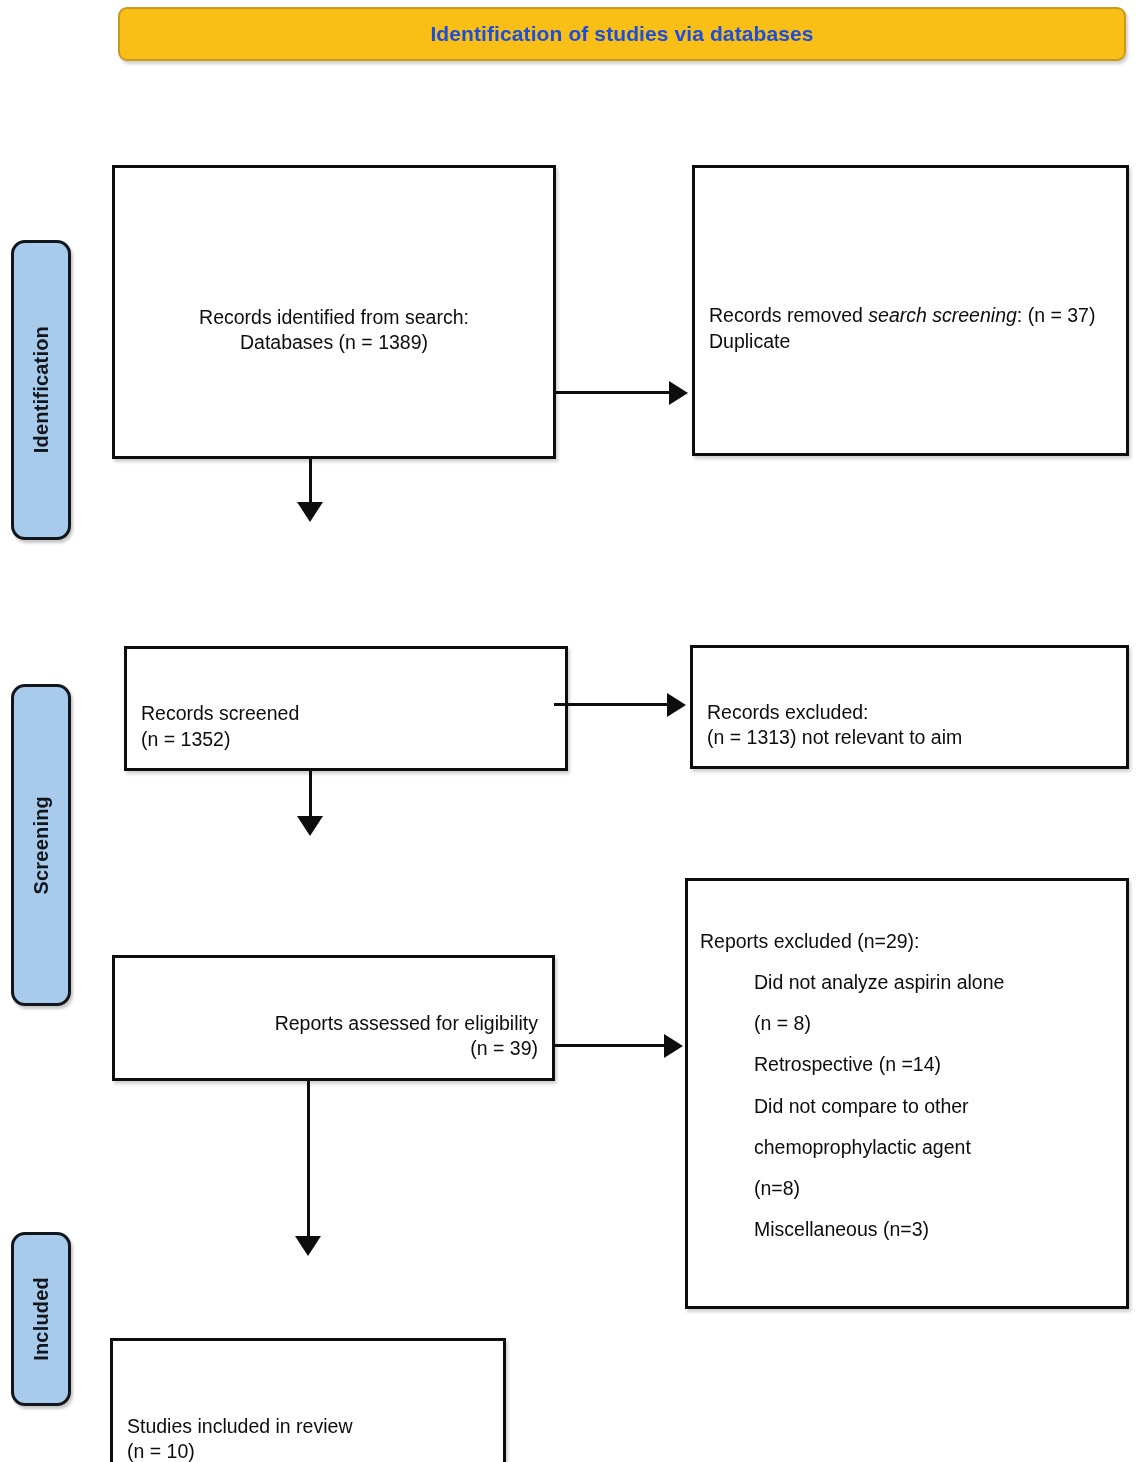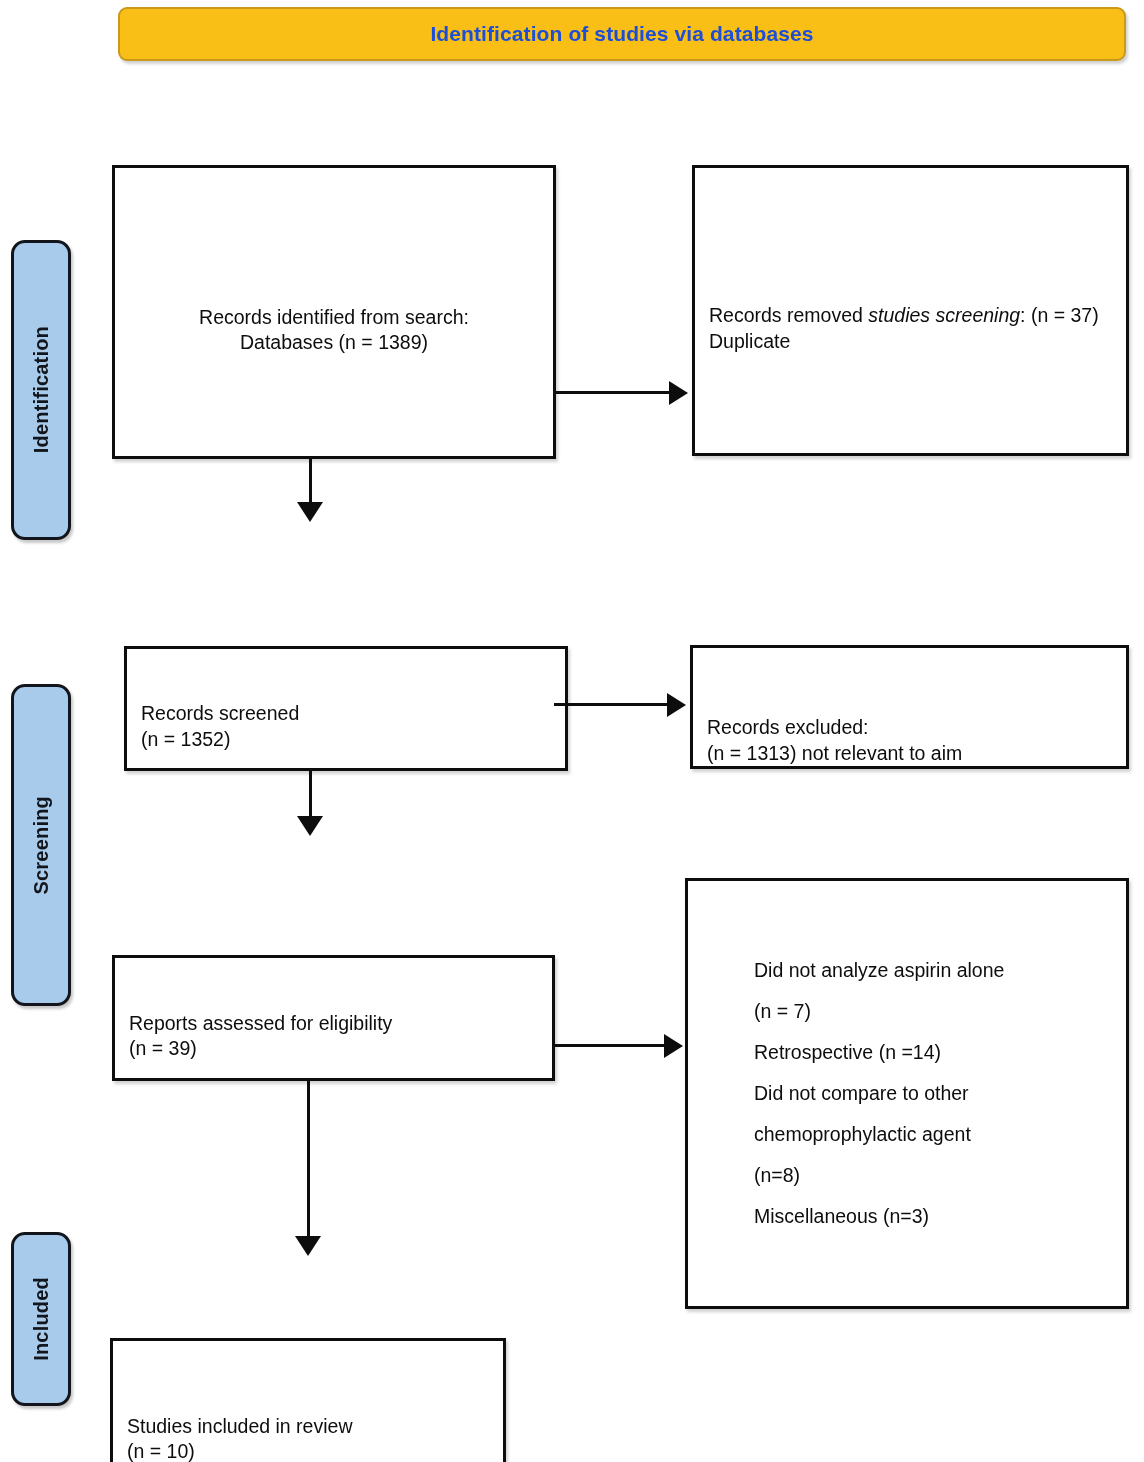--- a/index.html
+++ b/index.html
@@ -88,22 +88,22 @@
     box-sizing: border-box;
     white-space: pre-line;
     margin-top: 36px;
   }
   .box-text.centered { text-align: center; }
   .box-text em { font-style: italic; }
 
   #box-identified   { left: 112px; top: 165px;  width: 444px; height: 294px; }
   #box-removed      { left: 692px; top: 165px;  width: 437px; height: 291px; }
   #box-screened     { left: 124px; top: 646px;  width: 444px; height: 125px; }
-  #box-excluded     { left: 690px; top: 645px;  width: 439px; height: 124px; align-items: flex-end; }
-  #box-eligibility  { left: 112px; top: 955px;  width: 443px; height: 126px; }
+  #box-excluded     { left: 690px; top: 645px;  width: 439px; height: 124px; }
+  #box-eligibility  { left: 112px; top: 955px;  width: 443px; height: 126px; text-align: right; }
   #box-reports-out  { left: 685px; top: 878px;  width: 444px; height: 431px; }
   #box-included     { left: 110px; top: 1338px; width: 396px; height: 166px; }
 
   
   .excl-wrap {
     font-size: 19.5px;
     line-height: 1.29;
     color: #0d0d0d;
     padding: 0 12px;
     width: 100%;
@@ -175,42 +175,43 @@
   <div class="stage" id="stage-included">
     <span class="stage-label">Included</span>
   </div>
 
   <div class="box" id="box-identified">
     <div class="box-text centered">Records identified from search:
 Databases (n = 1389)</div>
   </div>
 
   <div class="box" id="box-removed">
-    <div class="box-text"><span>Records removed </span><em>studies</em> <em>screening</em><span>: (n = 37) Duplicate</span></div>
+    <div class="box-text"><span>Records removed </span><em>search</em> <em>screening</em><span>: (n = 37) Duplicate</span></div>
   </div>
 
   <div class="box" id="box-screened">
     <div class="box-text">Records screened
 (n = 1352)</div>
   </div>
 
   <div class="box" id="box-excluded">
     <div class="box-text">Records excluded:
 (n = 1313) not relevant to aim</div>
   </div>
 
   <div class="box" id="box-eligibility">
     <div class="box-text">Reports assessed for eligibility
 (n = 39)</div>
   </div>
 
   <div class="box" id="box-reports-out">
     <div class="excl-wrap">
+      <div class="excl-head">Reports excluded (n=29):</div>
       <div class="excl-item">Did not analyze aspirin alone</div>
-      <div class="excl-item">(n = 7)</div>
+      <div class="excl-item">(n = 8)</div>
       <div class="excl-item">Retrospective (n =14)</div>
       <div class="excl-item">Did not compare to other</div>
       <div class="excl-item">chemoprophylactic agent</div>
       <div class="excl-item">(n=8)</div>
       <div class="excl-item">Miscellaneous (n=3)</div>
     </div>
   </div>
 
   <div class="box" id="box-included">
     <div class="box-text">Studies included in review

